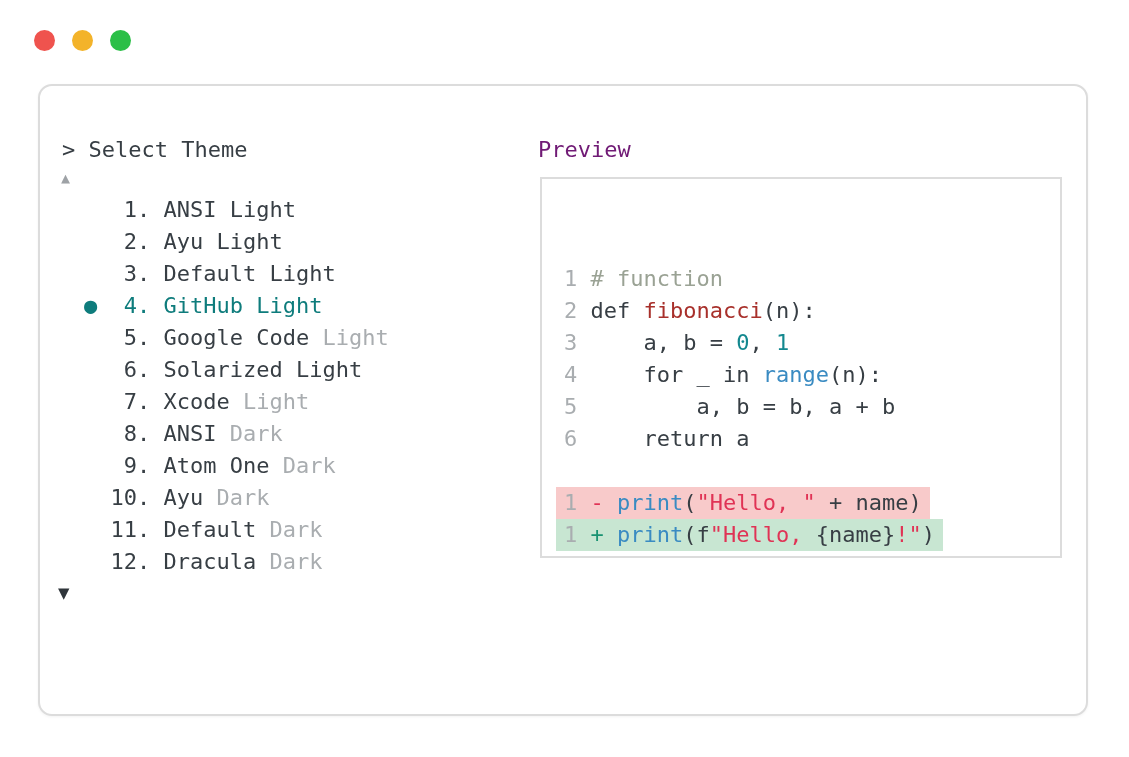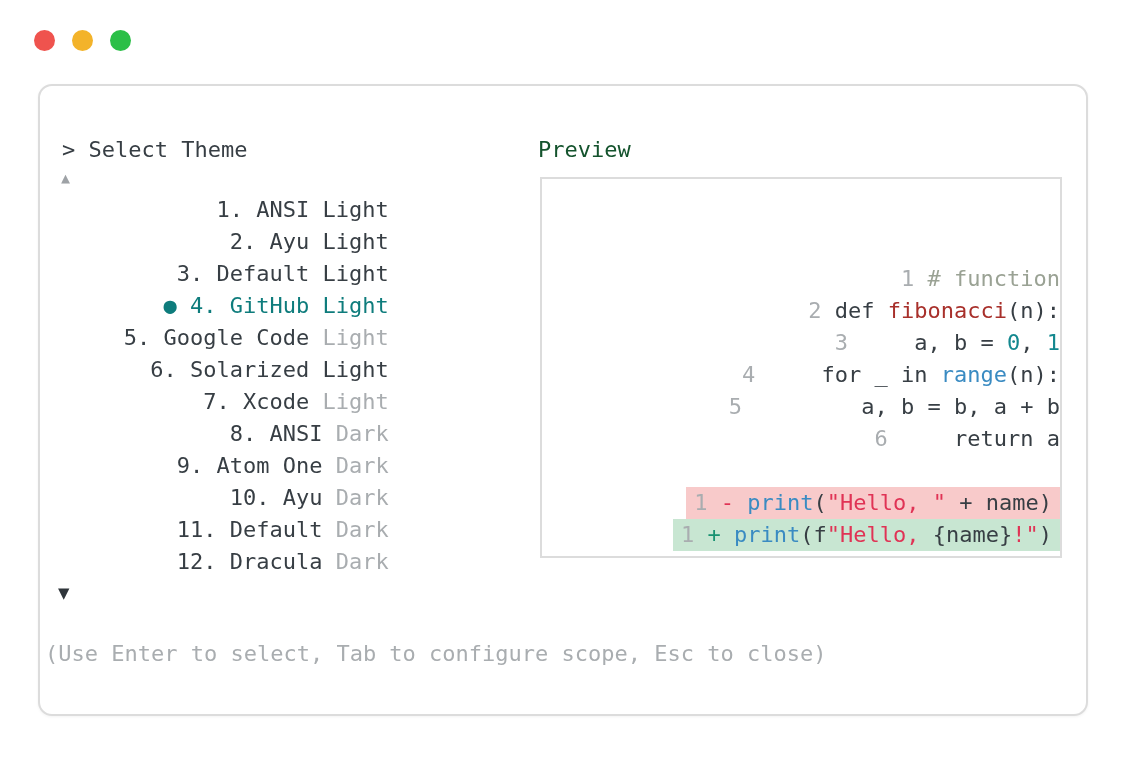--- a/index.html
+++ b/index.html
@@ -15,28 +15,28 @@
     display: flex; gap: 17px;
   }
   .dot { width: 21px; height: 21px; border-radius: 50%; }
   .panel {
     position: absolute; left: 38px; top: 84px;
     width: 1050px; height: 632px;
     border: 2px solid #dcdcdc; border-radius: 14px;
     box-shadow: 0 1px 3px rgba(0,0,0,0.05);
     background: #fff;
   }
-  .panel > div { position: absolute; white-space: pre; text-align: right; }
+  .panel > div { position: absolute; white-space: pre; }
   .select-header {
     left: 22px; top: 48px;
     font-size: 22px; line-height: 32px; color: #373e44;
   }
   .preview-label {
     left: 498px; top: 48px;
-    font-size: 22px; line-height: 32px; color: #14532d;
+    font-size: 22px; line-height: 32px; color: #701a75;
   }
   .up-arrow {
     left: 21px; top: 82px;
     font-size: 15px; line-height: 20px; color: #9ea2a6;
     cursor: default;
   }
   .theme-list { left: 22px; top: 108px; margin-left: 22px; }
   .theme-row {
     font-size: 22px; line-height: 32px; height: 32px;
     white-space: pre; color: #373e44; cursor: default;
@@ -74,17 +74,16 @@
     <div class="dot" style="background: rgb(243, 179, 42);"></div>
     <div class="dot" style="background: rgb(43, 191, 71);"></div>
   </div>
 
 <div class="panel">
   <div class="select-header">&gt; Select Theme</div>
   <div class="preview-label">Preview</div>
   <div class="up-arrow">▲</div>
   <div class="theme-list"><div class="theme-row"><span class="marker" style="color: rgb(14, 124, 124);"></span><span style="color: rgb(55, 62, 68);"> 1. </span><span style="color: rgb(55, 62, 68);">ANSI Light</span></div><div class="theme-row"><span class="marker" style="color: rgb(14, 124, 124);"></span><span style="color: rgb(55, 62, 68);"> 2. </span><span style="color: rgb(55, 62, 68);">Ayu Light</span></div><div class="theme-row"><span class="marker" style="color: rgb(14, 124, 124);"></span><span style="color: rgb(55, 62, 68);"> 3. </span><span style="color: rgb(55, 62, 68);">Default Light</span></div><div class="theme-row"><span class="marker" style="color: rgb(14, 124, 124);">●</span><span style="color: rgb(14, 124, 124);"> 4. </span><span style="color: rgb(14, 124, 124);">GitHub Light</span></div><div class="theme-row"><span class="marker" style="color: rgb(14, 124, 124);"></span><span style="color: rgb(55, 62, 68);"> 5. </span><span style="color: rgb(55, 62, 68);">Google Code</span><span style="color: rgb(169, 173, 176);"> Light</span></div><div class="theme-row"><span class="marker" style="color: rgb(14, 124, 124);"></span><span style="color: rgb(55, 62, 68);"> 6. </span><span style="color: rgb(55, 62, 68);">Solarized Light</span></div><div class="theme-row"><span class="marker" style="color: rgb(14, 124, 124);"></span><span style="color: rgb(55, 62, 68);"> 7. </span><span style="color: rgb(55, 62, 68);">Xcode</span><span style="color: rgb(169, 173, 176);"> Light</span></div><div class="theme-row"><span class="marker" style="color: rgb(14, 124, 124);"></span><span style="color: rgb(55, 62, 68);"> 8. </span><span style="color: rgb(55, 62, 68);">ANSI</span><span style="color: rgb(169, 173, 176);"> Dark</span></div><div class="theme-row"><span class="marker" style="color: rgb(14, 124, 124);"></span><span style="color: rgb(55, 62, 68);"> 9. </span><span style="color: rgb(55, 62, 68);">Atom One</span><span style="color: rgb(169, 173, 176);"> Dark</span></div><div class="theme-row"><span class="marker" style="color: rgb(14, 124, 124);"></span><span style="color: rgb(55, 62, 68);">10. </span><span style="color: rgb(55, 62, 68);">Ayu</span><span style="color: rgb(169, 173, 176);"> Dark</span></div><div class="theme-row"><span class="marker" style="color: rgb(14, 124, 124);"></span><span style="color: rgb(55, 62, 68);">11. </span><span style="color: rgb(55, 62, 68);">Default</span><span style="color: rgb(169, 173, 176);"> Dark</span></div><div class="theme-row"><span class="marker" style="color: rgb(14, 124, 124);"></span><span style="color: rgb(55, 62, 68);">12. </span><span style="color: rgb(55, 62, 68);">Dracula</span><span style="color: rgb(169, 173, 176);"> Dark</span></div></div>
   <div class="down-arrow">▼</div>
-  <div class="help">(Use Enter to select, Tab to configure scope, Esc to close)</div>
   <div class="preview-box">
     <div class="code"><div class="code-line"><span><span style="color: rgb(169, 173, 176);">1 </span><span style="color: rgb(154, 162, 148);"># function</span></span></div><div class="code-line"><span><span style="color: rgb(169, 173, 176);">2 </span><span style="color: rgb(55, 62, 68);">def </span><span style="color: rgb(168, 48, 43);">fibonacci</span><span style="color: rgb(55, 62, 68);">(n):</span></span></div><div class="code-line"><span><span style="color: rgb(169, 173, 176);">3 </span><span style="color: rgb(55, 62, 68);">    a, b = </span><span style="color: rgb(19, 136, 143);">0</span><span style="color: rgb(55, 62, 68);">, </span><span style="color: rgb(19, 136, 143);">1</span></span></div><div class="code-line"><span><span style="color: rgb(169, 173, 176);">4 </span><span style="color: rgb(55, 62, 68);">    for _ in </span><span style="color: rgb(58, 139, 194);">range</span><span style="color: rgb(55, 62, 68);">(n):</span></span></div><div class="code-line"><span><span style="color: rgb(169, 173, 176);">5 </span><span style="color: rgb(55, 62, 68);">        a, b = b, a + b</span></span></div><div class="code-line"><span><span style="color: rgb(169, 173, 176);">6 </span><span style="color: rgb(55, 62, 68);">    return a</span></span></div><div class="diff-section"><div class="code-line"><span class="diff-bg" style="background: rgb(248, 202, 202);"><span style="color: rgb(169, 173, 176);">1 </span><span style="color: rgb(224, 51, 85);">- </span><span style="color: rgb(58, 139, 194);">print</span><span style="color: rgb(55, 62, 68);">(</span><span style="color: rgb(224, 51, 85);">"Hello, "</span><span style="color: rgb(55, 62, 68);"> + name)</span></span></div><div class="code-line"><span class="diff-bg" style="background: rgb(200, 230, 210);"><span style="color: rgb(169, 173, 176);">1 </span><span style="color: rgb(24, 146, 113);">+ </span><span style="color: rgb(58, 139, 194);">print</span><span style="color: rgb(55, 62, 68);">(f</span><span style="color: rgb(224, 51, 85);">"Hello, </span><span style="color: rgb(55, 62, 68);">{name}</span><span style="color: rgb(224, 51, 85);">!"</span><span style="color: rgb(55, 62, 68);">)</span></span></div></div></div>
   </div>
 </div>
 
 </body></html>

